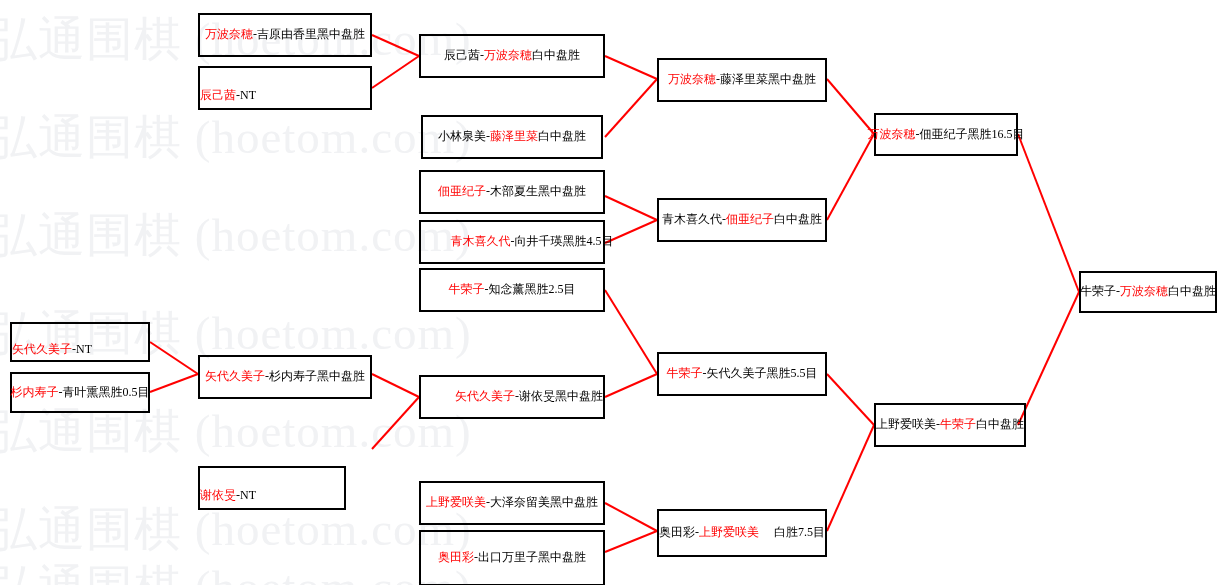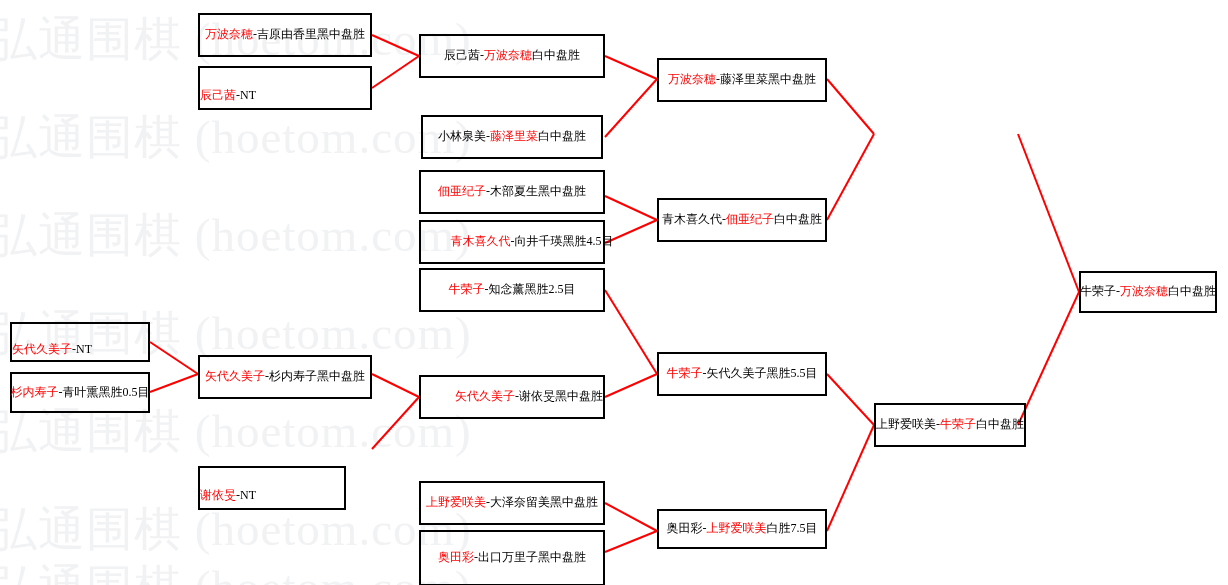--- a/index.html
+++ b/index.html
@@ -221,41 +221,47 @@
     <div class="result-line">黑中盘胜</div>
   </div>
 
   <div class="match-box" style="left:419px; top:375px; width:186px; height:44px;justify-content:flex-end;">
     <div class="match-line">
       <span class="p-red">矢代久美子</span><span class="sep">-</span><span class="p-black">谢依旻</span>
     </div>
     <div class="result-line">黑中盘胜</div>
   </div>
 
-  <div class="match-box" style="left:657px; top:509px; width:170px; height:40px;">
+  <div class="match-box" style="left:657px; top:509px; width:170px; height:48px;justify-content:space-between;">
     <div class="match-line">
       <span class="p-black">奥田彩</span><span class="sep">-</span><span class="p-red">上野爱咲美</span>
     </div>
     <div class="result-line">白胜7.5目</div>
   </div>
 
   <div class="match-box" style="left:657px; top:58px; width:170px; height:44px;">
     <div class="match-line">
       <span class="p-red">万波奈穂</span><span class="sep">-</span><span class="p-black">藤泽里菜</span>
     </div>
     <div class="result-line">黑中盘胜</div>
   </div>
 
   <div class="match-box" style="left:657px; top:352px; width:170px; height:44px;">
     <div class="match-line">
       <span class="p-red">牛荣子</span><span class="sep">-</span><span class="p-black">矢代久美子</span>
     </div>
     <div class="result-line">黑胜5.5目</div>
   </div>
 
+  <div class="match-box" style="left:874px; top:113px; width:144px; height:43px;">
+    <div class="match-line">
+      <span class="p-red">万波奈穂</span><span class="sep">-</span><span class="p-black">佃亜纪子</span>
+    </div>
+    <div class="result-line">黑胜16.5目</div>
+  </div>
 
   <div class="match-box" style="left:874px; top:403px; width:152px; height:44px;">
     <div class="match-line">
       <span class="p-black">上野爱咲美</span><span class="sep">-</span><span class="p-red">牛荣子</span>
     </div>
     <div class="result-line">白中盘胜</div>
   </div>
 
   <div class="match-box" style="left:1079px; top:271px; width:138px; height:42px;">
     <div class="match-line">

